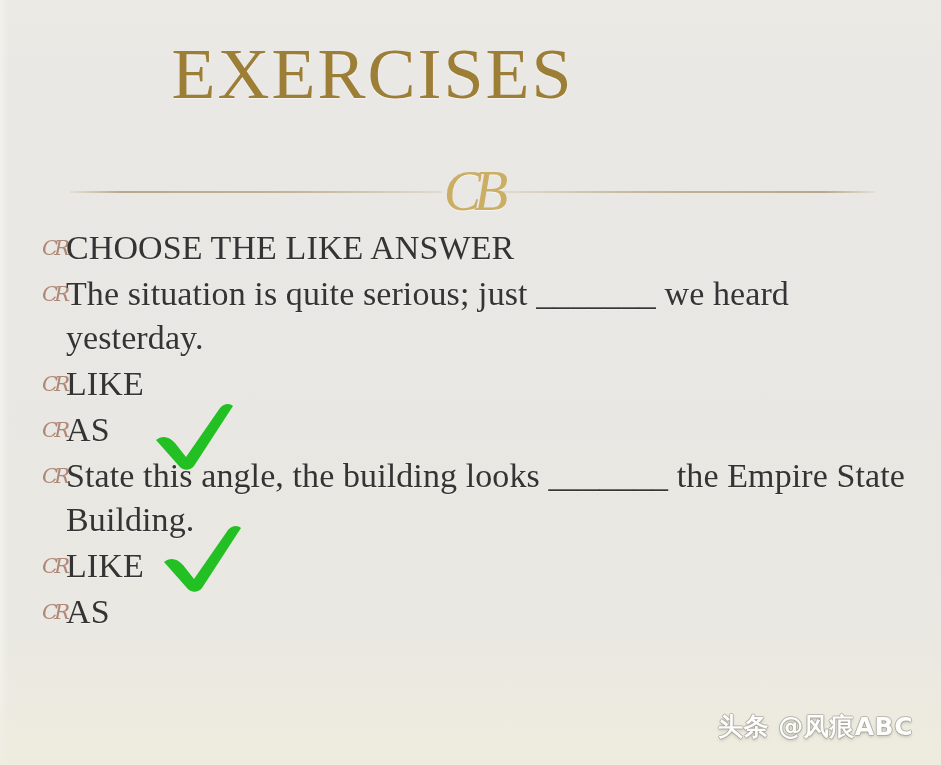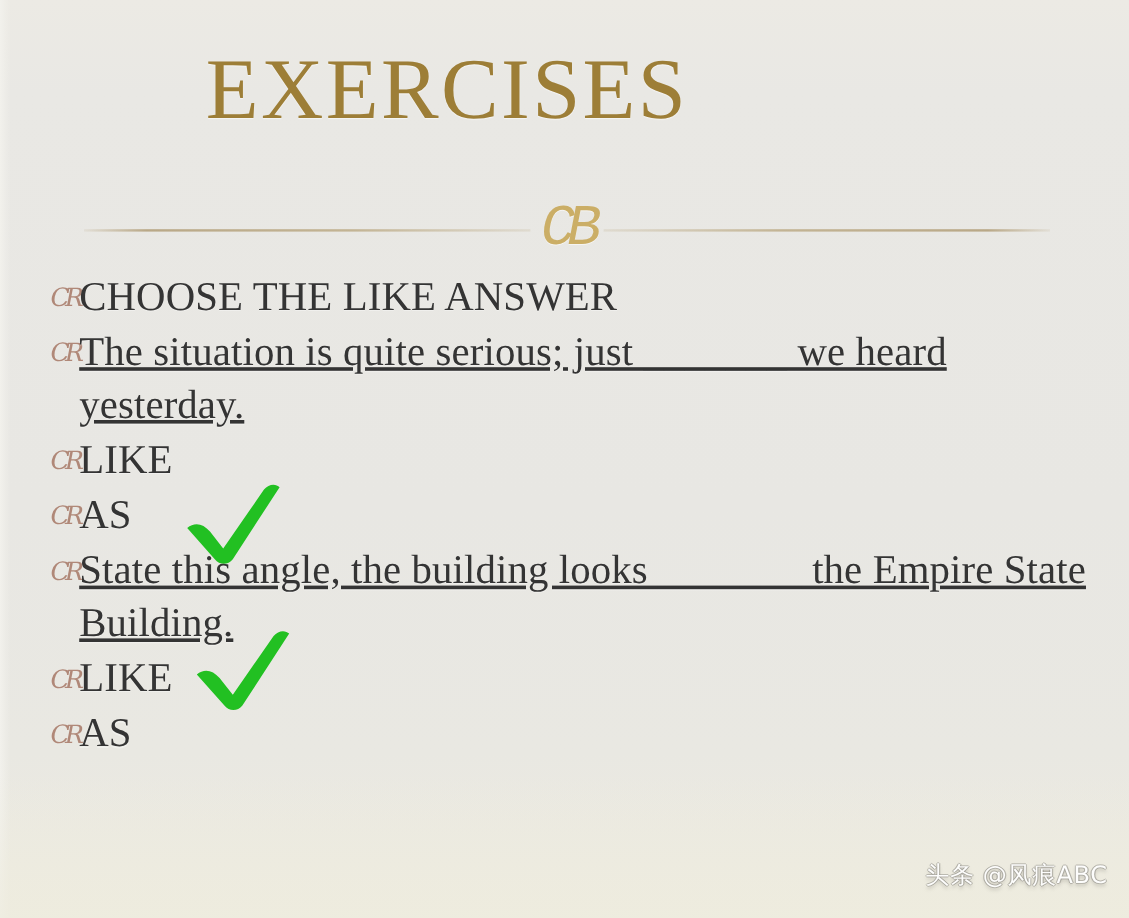--- a/index.html
+++ b/index.html
@@ -89,24 +89,24 @@
         rgba(190,172,138,0.15) 0%,
         #b9a887 14%,
         #c3b494 60%,
         rgba(195,180,148,0.25) 100%);
   }
   #divider-ornament {
     position: absolute;
     left: 50%;
     top: 50%;
     transform: translate(-50%, -52%);
-    font-size: 48px;
+    font-size: 56px;
     line-height: 1;
     color: #cbae66;
-    font-family: Liberation Mono, monospace;
+    font-family: Liberation Serif, serif;
     font-style: italic;
     letter-spacing: -7px;
     text-shadow: 0 1px 0 rgba(255,255,255,0.55);
     white-space: nowrap;
   }
 
   
   #bullets {
     position: absolute;
     left: 28px;
@@ -135,37 +135,37 @@
   }
   .bullet-text {
     flex: 1 1 auto;
     font-size: 34px;
     line-height: 44px;
     color: #343434;
     letter-spacing: 0.1px;
     text-shadow: 0 1px 0 rgba(255,255,255,0.35);
   }
   
-  .bullet-row.wrap .bullet-text { max-width: 862px; text-decoration: underline; }
+  .bullet-row.wrap .bullet-text { max-width: 862px; }
 
   
   .check {
     position: absolute;
     pointer-events: none;
   }
   .check svg { display: block; }
 
   
   #watermark {
     position: absolute;
-    right: 18px;
+    right: 28px;
     bottom: 22px;
     font-family: "DejaVu Sans", "Liberation Sans", sans-serif;
-    font-size: 20px;
-    font-weight: normal;
+    font-size: 25px;
+    font-weight: bold;
     color: #fdfdfc;
     letter-spacing: 0.5px;
     text-shadow:
        1px 0 0 rgba(150,148,140,0.55),
       -1px 0 0 rgba(150,148,140,0.55),
        0 1px 0 rgba(150,148,140,0.55),
        0 -1px 0 rgba(150,148,140,0.55),
        0 2px 3px rgba(120,118,110,0.35);
     white-space: nowrap;
   }

